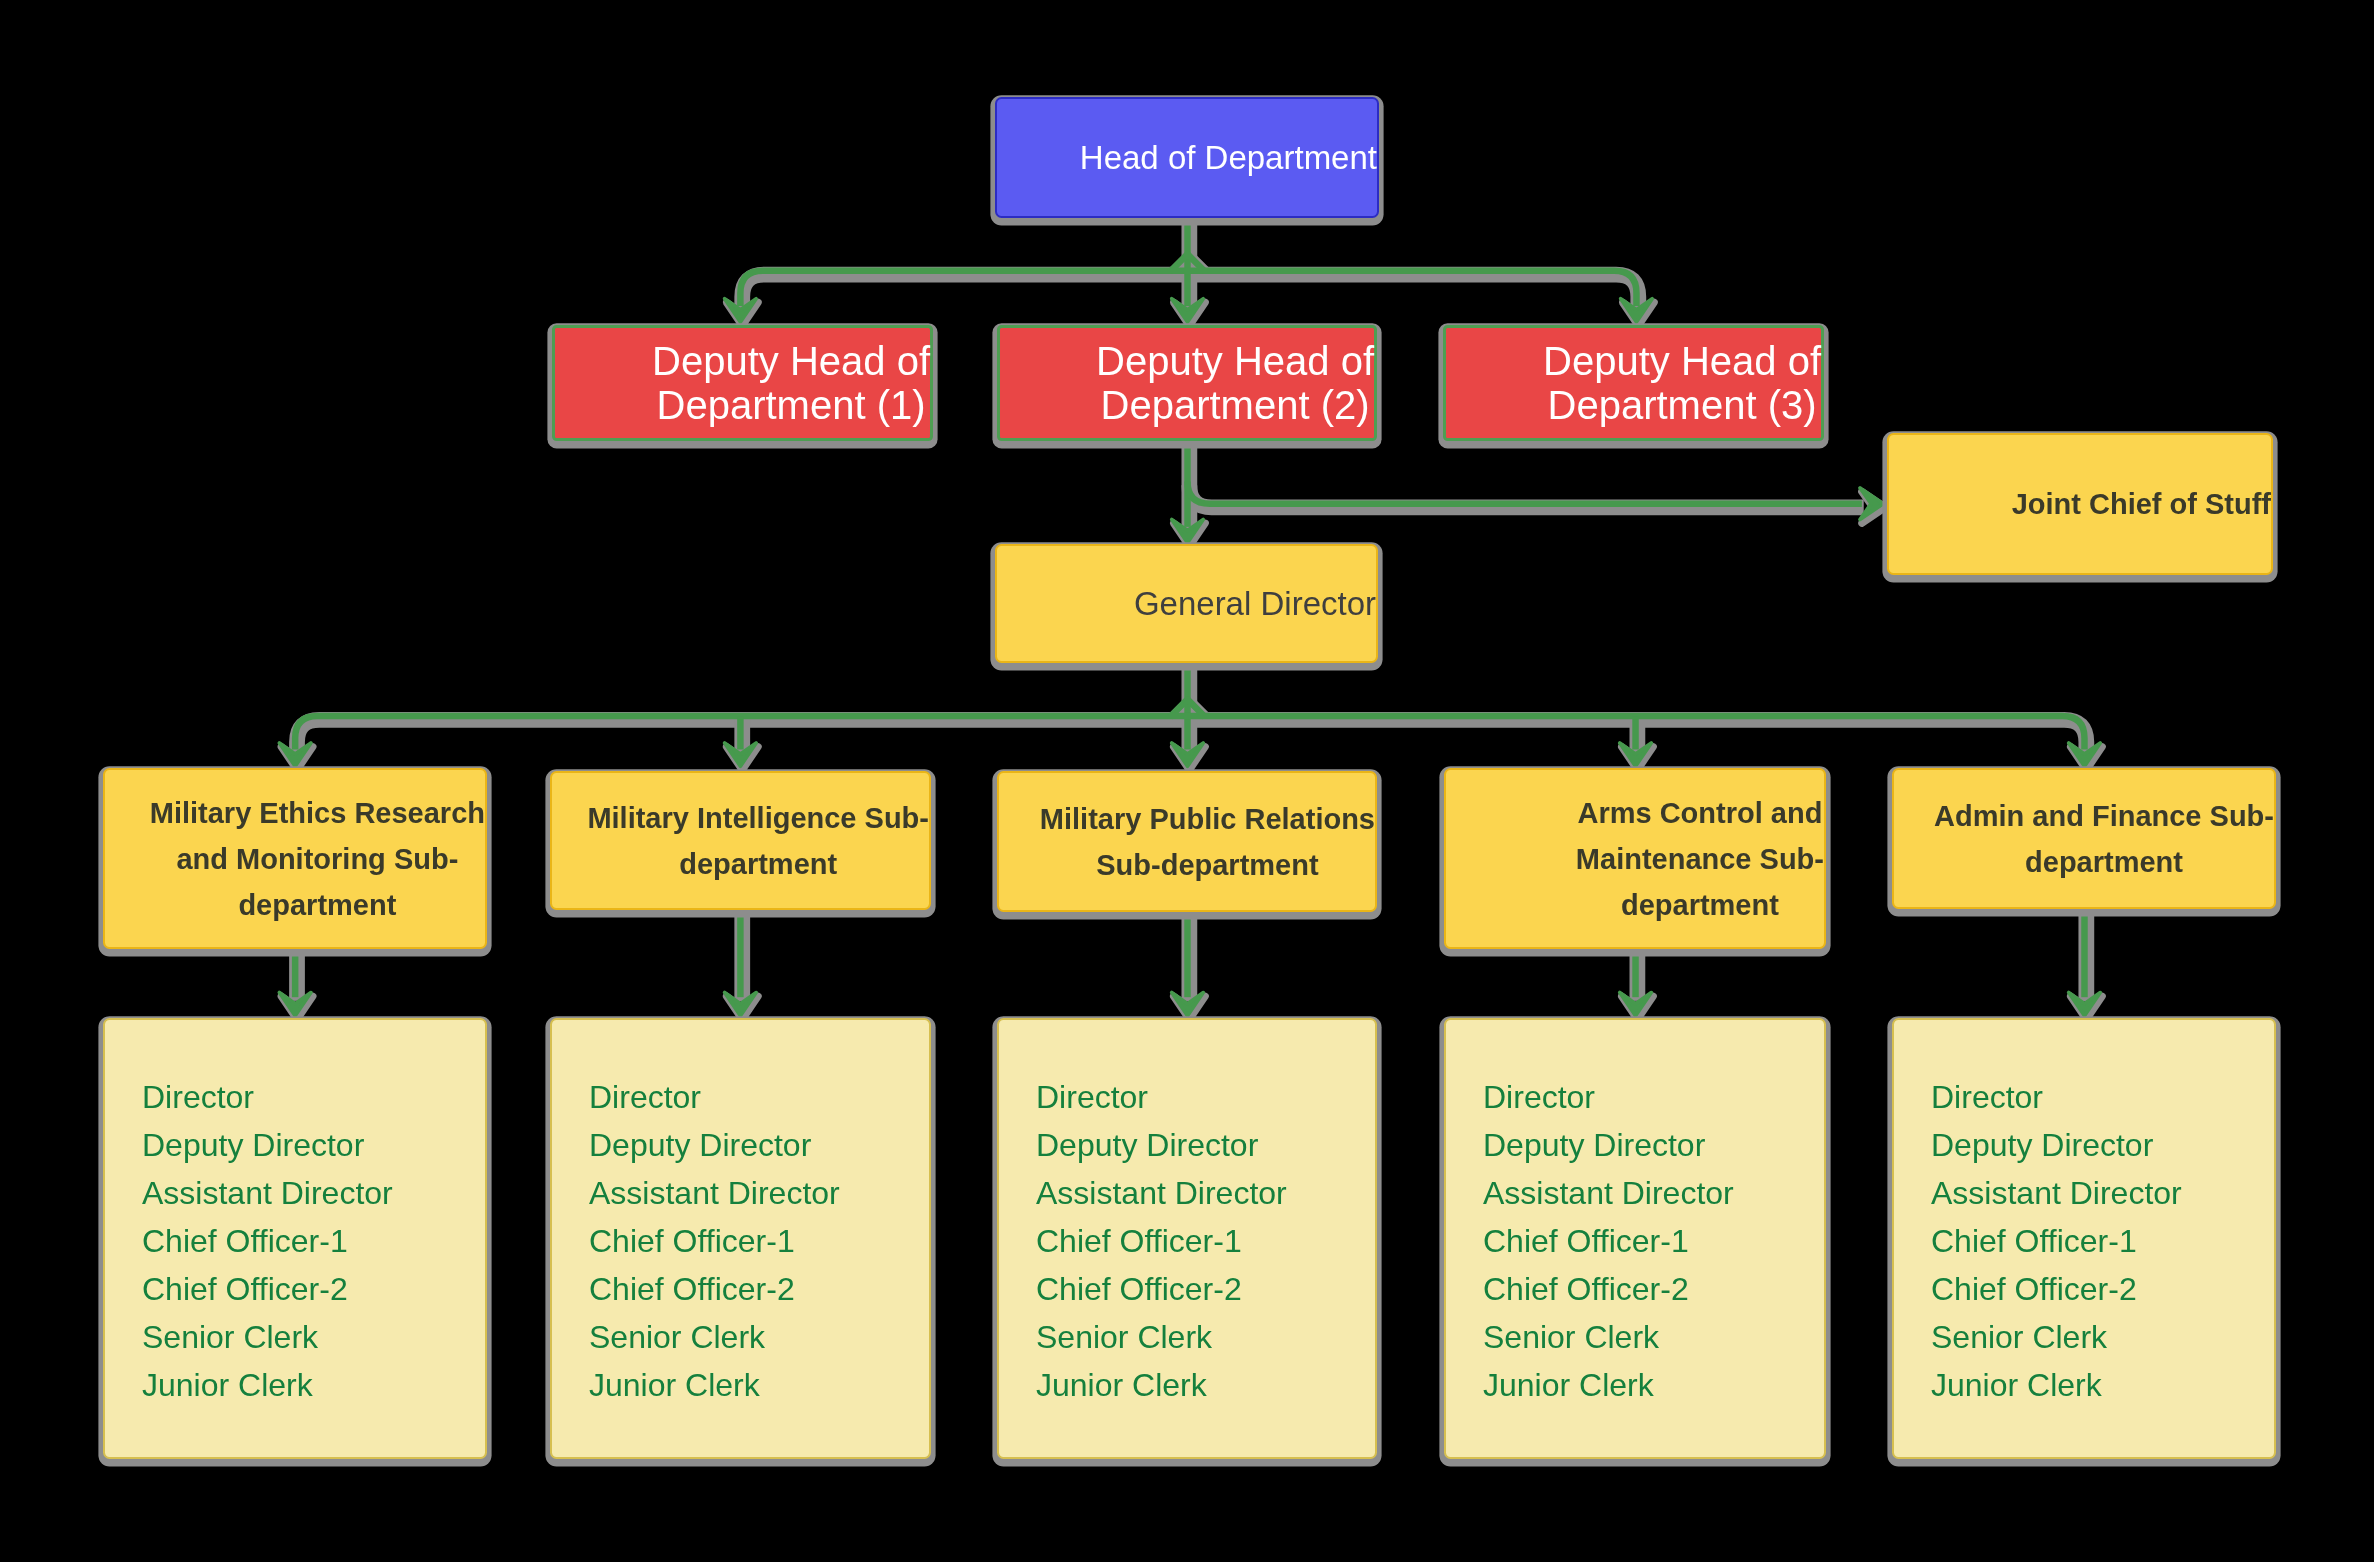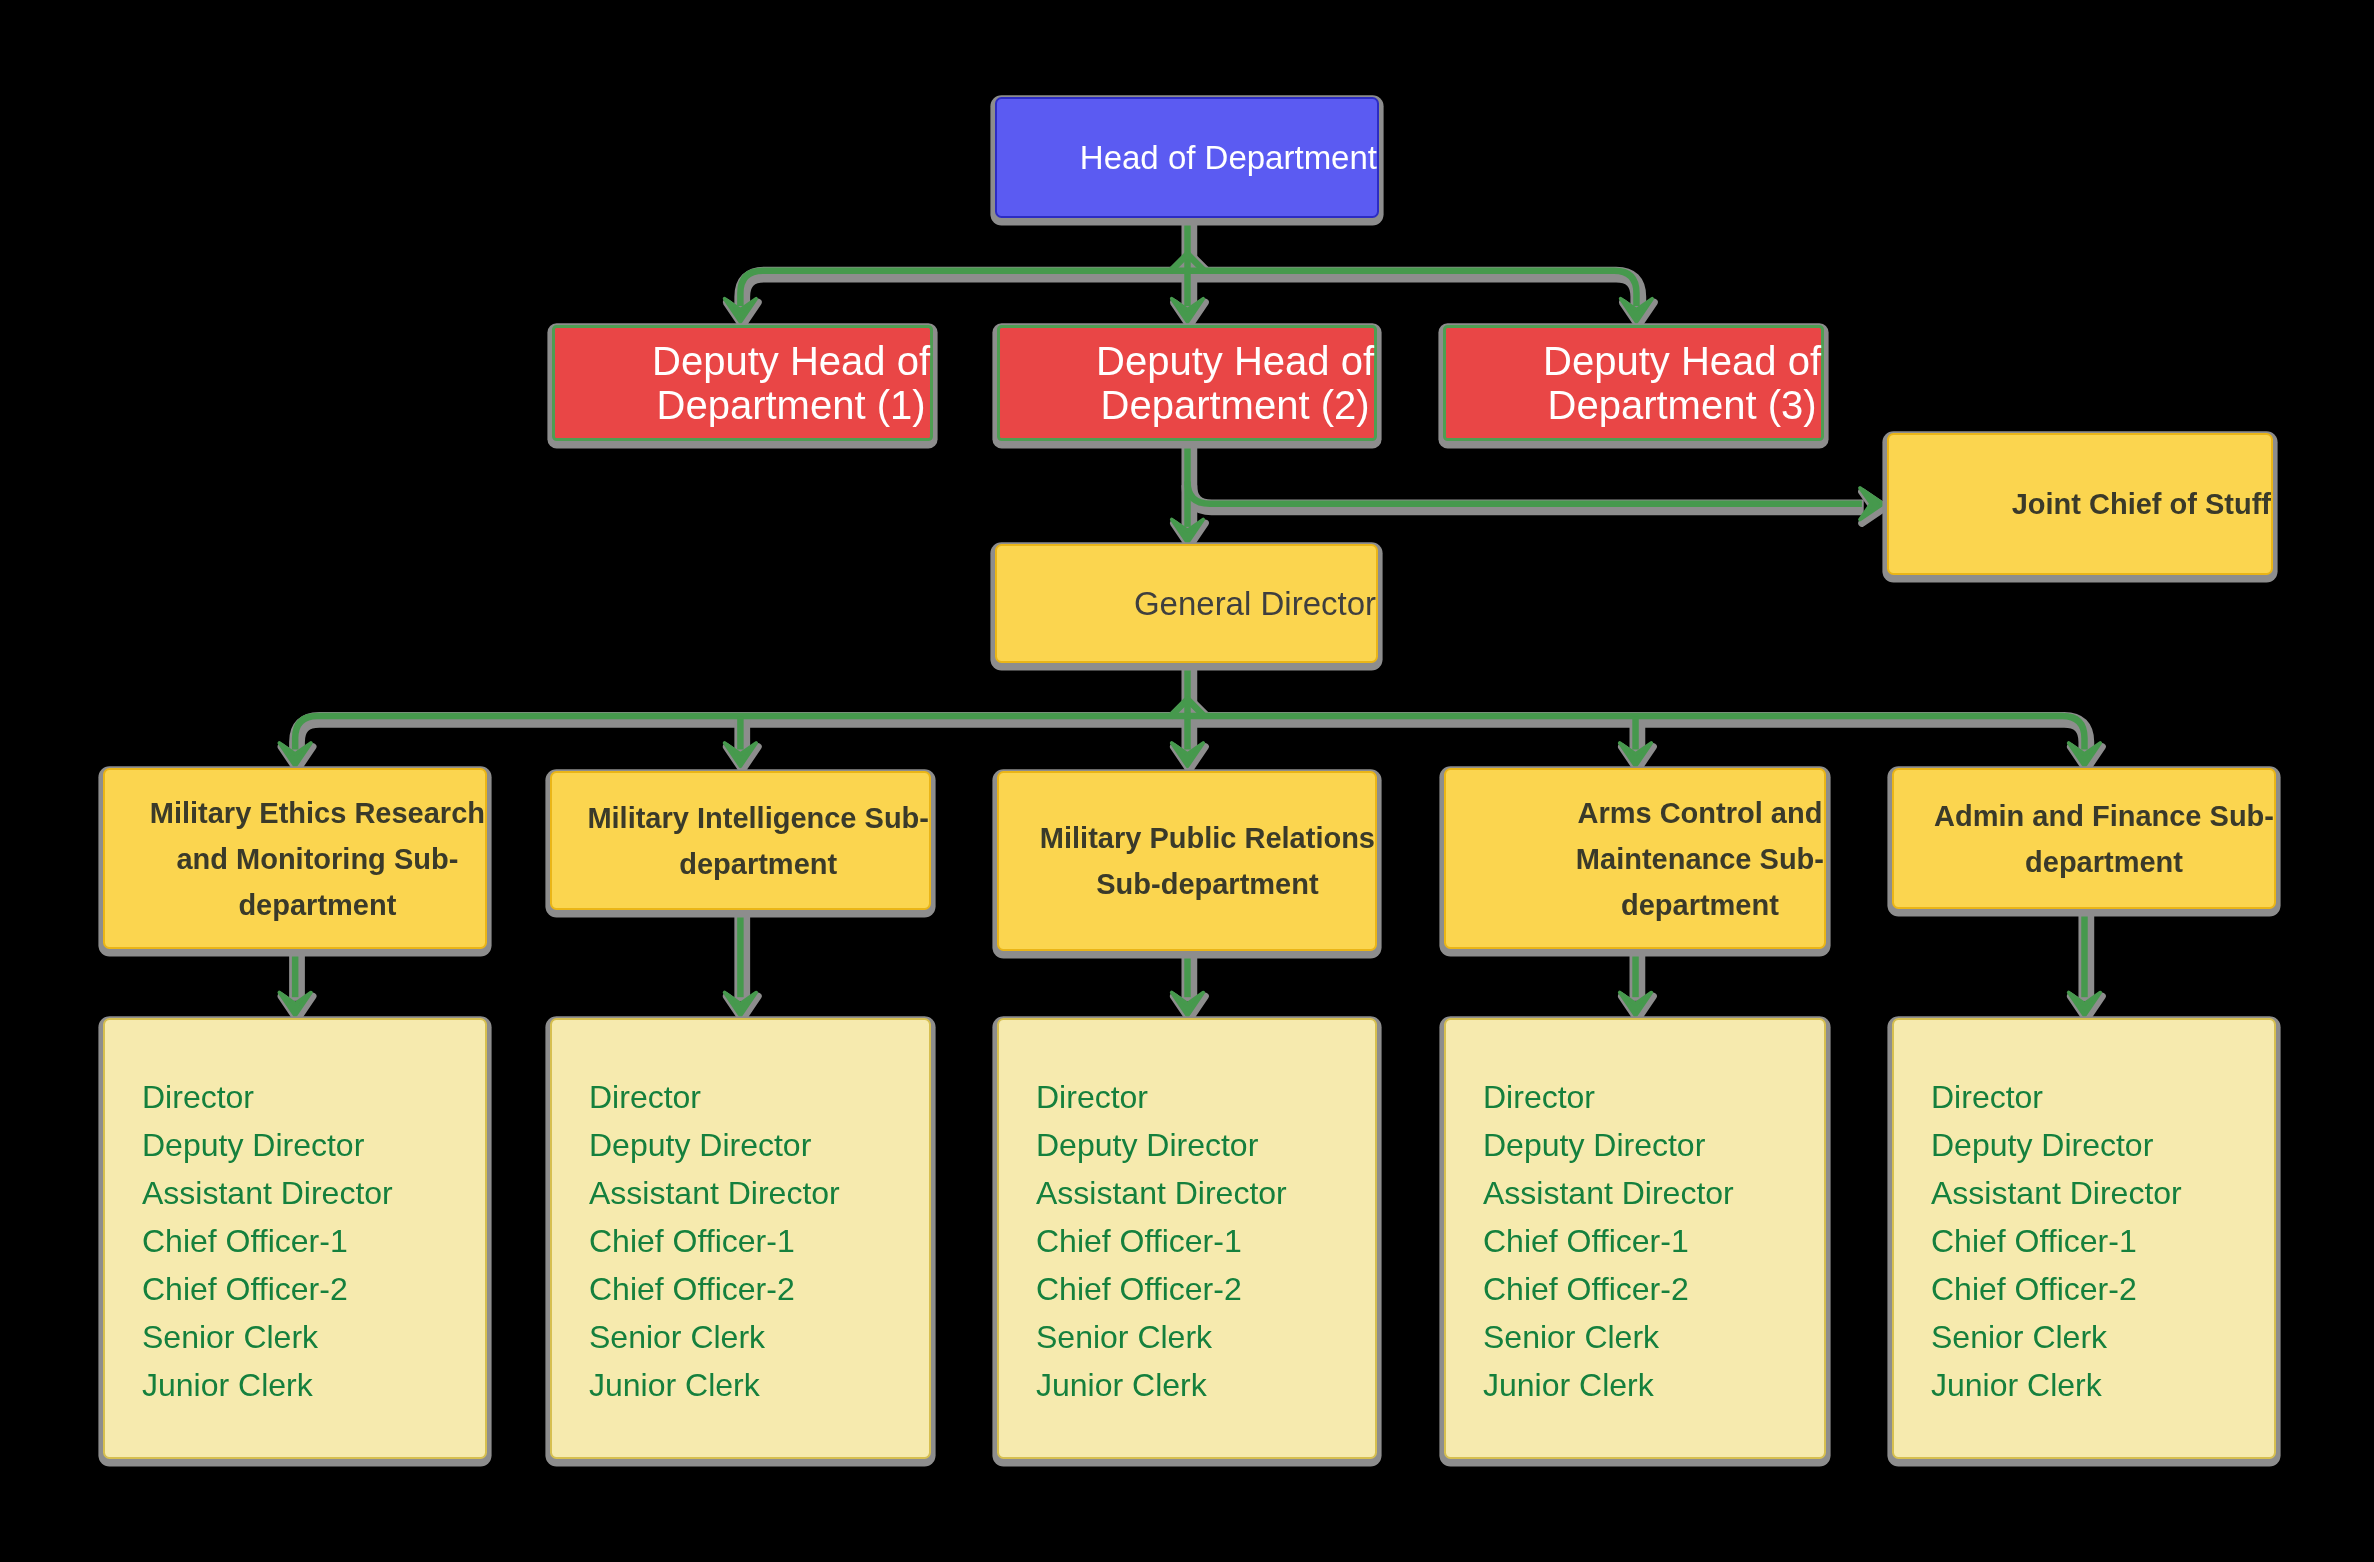--- a/index.html
+++ b/index.html
@@ -182,21 +182,21 @@
 
   <div class="node node-yellow-bold" style="left:103px; top:768px; width:384px; height:181px;">
     <span>Military Ethics Research
 and Monitoring Sub-
 department</span>
   </div>
   <div class="node node-yellow-bold" style="left:550px; top:771px; width:381px; height:139px;">
     <span>Military Intelligence Sub-
 department</span>
   </div>
-  <div class="node node-yellow-bold" style="left:997px; top:771px; width:380px; height:180px;">
+  <div class="node node-yellow-bold" style="left:997px; top:771px; width:380px; height:141px;">
     <span>Military Public Relations
 Sub-department</span>
   </div>
   <div class="node node-yellow-bold" style="left:1444px; top:768px; width:382px; height:181px;">
     <span>Arms Control and
 Maintenance Sub-
 department</span>
   </div>
   <div class="node node-yellow-bold" style="left:1892px; top:768px; width:384px; height:141px;">
     <span>Admin and Finance Sub-

